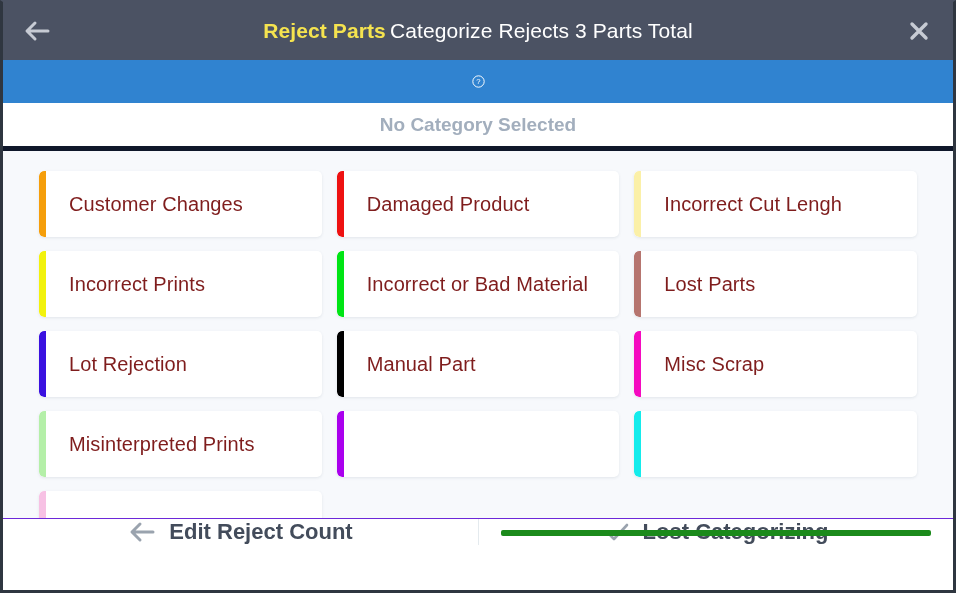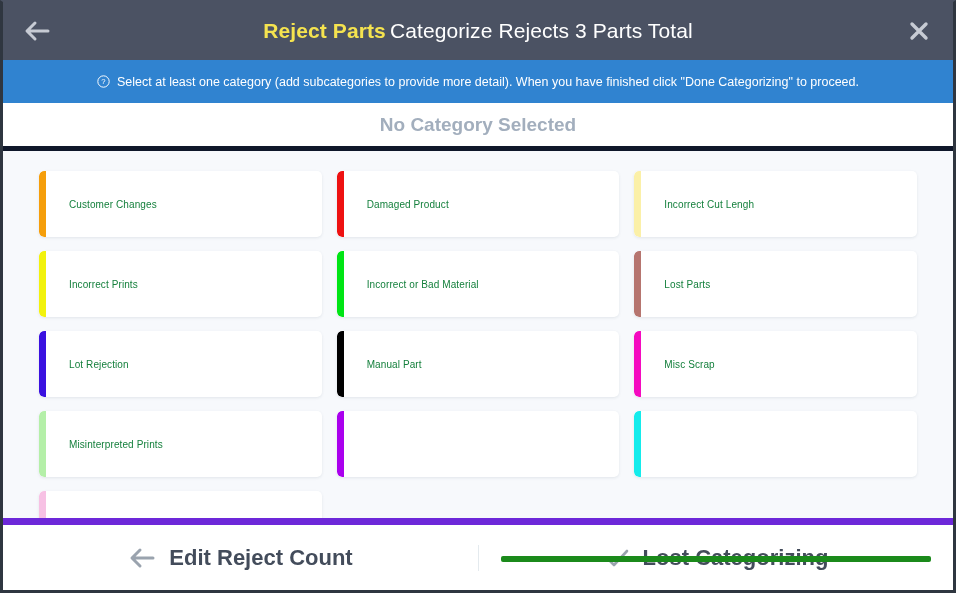--- a/index.html
+++ b/index.html
@@ -134,33 +134,33 @@
   }
   .card-accent {
     position: absolute;
     left: 0;
     top: 0;
     bottom: 0;
     width: 7px;
     border-radius: 5px 0 0 5px;
   }
   .card-label {
-    font-size: 10px;
-    color: #15803d;
+    font-size: 20px;
+    color: #7f1d1d;
     letter-spacing: .1px;
   }
 
   
   .footer {
     height: 72px;
     flex: 0 0 72px;
     background: #ffffff;
-    border-top: 7px solid #6d28d9;
-    display: flex;
-    align-items: center;
+    border-top: 1px solid #6d28d9;
+    display: flex;
+    align-items: flex-start;
   }
   .footer-btn {
     flex: 1 1 50%;
     display: flex;
     align-items: center;
     justify-content: center;
     gap: 13px;
     cursor: pointer;
     position: relative;
   }
@@ -206,21 +206,20 @@
     </div>
   </div>
 
   <div class="infobar" style="background: rgb(48, 131, 208);">
     <span class="info-icon">
       <svg width="13" height="13" viewBox="0 0 16 16">
         <circle cx="8" cy="8" r="7" fill="none" stroke="#ffffff" stroke-width="1.2"></circle>
         <text x="8" y="11.6" font-size="9.5" fill="#ffffff" text-anchor="middle" font-family="Liberation Sans, sans-serif">?</text>
       </svg>
     </span>
-    <span>Select at least one category (add subcategories to provide more detail). When you have finished click "Done Categorizing" to proceed.</span>
   </div>
 
   <div class="selectedbar">
     <span class="selectedbar-text" style="color: rgb(162, 174, 189);">No Category Selected</span>
   </div>
 
   <div class="gridwrap">
     <div class="grid" id="category-grid">
         <div class="card">
           <span class="card-accent" style="background: rgb(245, 158, 11);"></span>

